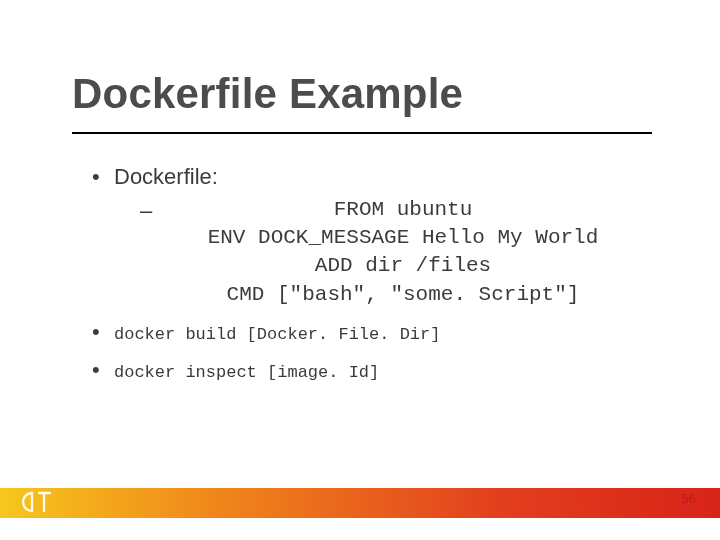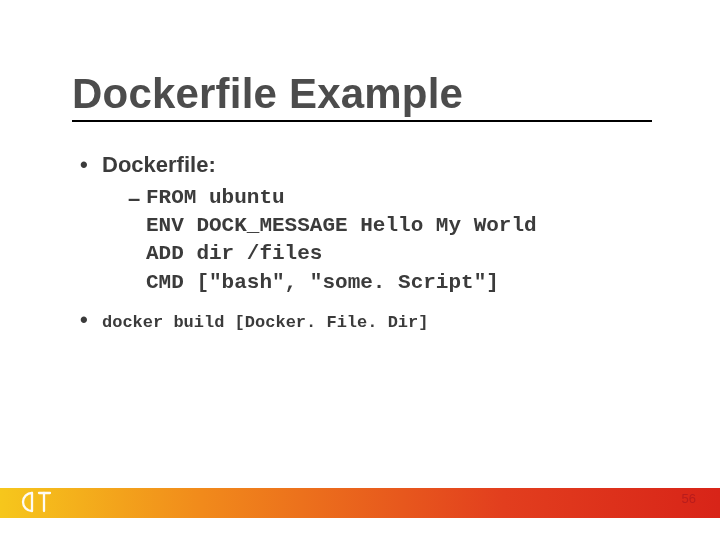--- a/index.html
+++ b/index.html
@@ -22,36 +22,35 @@
   .title {
     position: absolute;
     left: 72px;
     top: 70px;
     width: 580px;
     font-size: 42px;
     font-weight: 700;
     color: #4c4c4c;
     letter-spacing: 0.2px;
     border-bottom: 2px solid #000;
-    padding-bottom: 2px;
+    padding-bottom: 14px;
   }
   .content {
     position: absolute;
     left: 80px;
     top: 150px;
     width: 580px;
     font-size: 22px;
     color: #3b3b3b;
     line-height: 1.35;
   }
   ul.outer {
     list-style: none;
-    margin: 0;
+    margin: 12px;
     padding: 0;
-    font-weight: bold;
   }
   ul.outer > li {
     position: relative;
     padding-left: 22px;
     margin-bottom: 8px;
   }
   ul.outer > li::before {
     content: "•";
     position: absolute;
     left: 0;
@@ -76,20 +75,21 @@
     top: 0;
     color: #3b3b3b;
     font-size: 22px;
     line-height: 1.35;
   }
   .mono {
     font-family: "Courier New", Courier, monospace;
     font-size: 21px;
     white-space: pre;
     display: block;
+    text-align: center;
   }
   .monoin {
     font-family: "Courier New", Courier, monospace;
     font-size: 17px;
   }
   
   .footer-bar {
     position: absolute;
     left: 0;
     bottom: 22px;
@@ -127,20 +127,23 @@
             <span class="mono">FROM ubuntu
 ENV DOCK_MESSAGE Hello My World
 ADD dir /files
 CMD ["bash", "some. Script"]</span>
           </li>
         </ul>
       </li>
       <li>
         <span class="monoin">docker build [Docker. File. Dir]</span>
       </li>
+      <li>
+        <span class="monoin">docker inspect [image. Id]</span>
+      </li>
     </ul>
   </div>
 
   <div class="footer-bar"></div>
 
   <div class="page-num">56</div>
 
   <div class="logo" aria-label="ST">
     <svg width="34" height="26" viewBox="0 0 34 26">
       <g fill="none" stroke="#ffffff" stroke-width="2.3" opacity="0.95">

